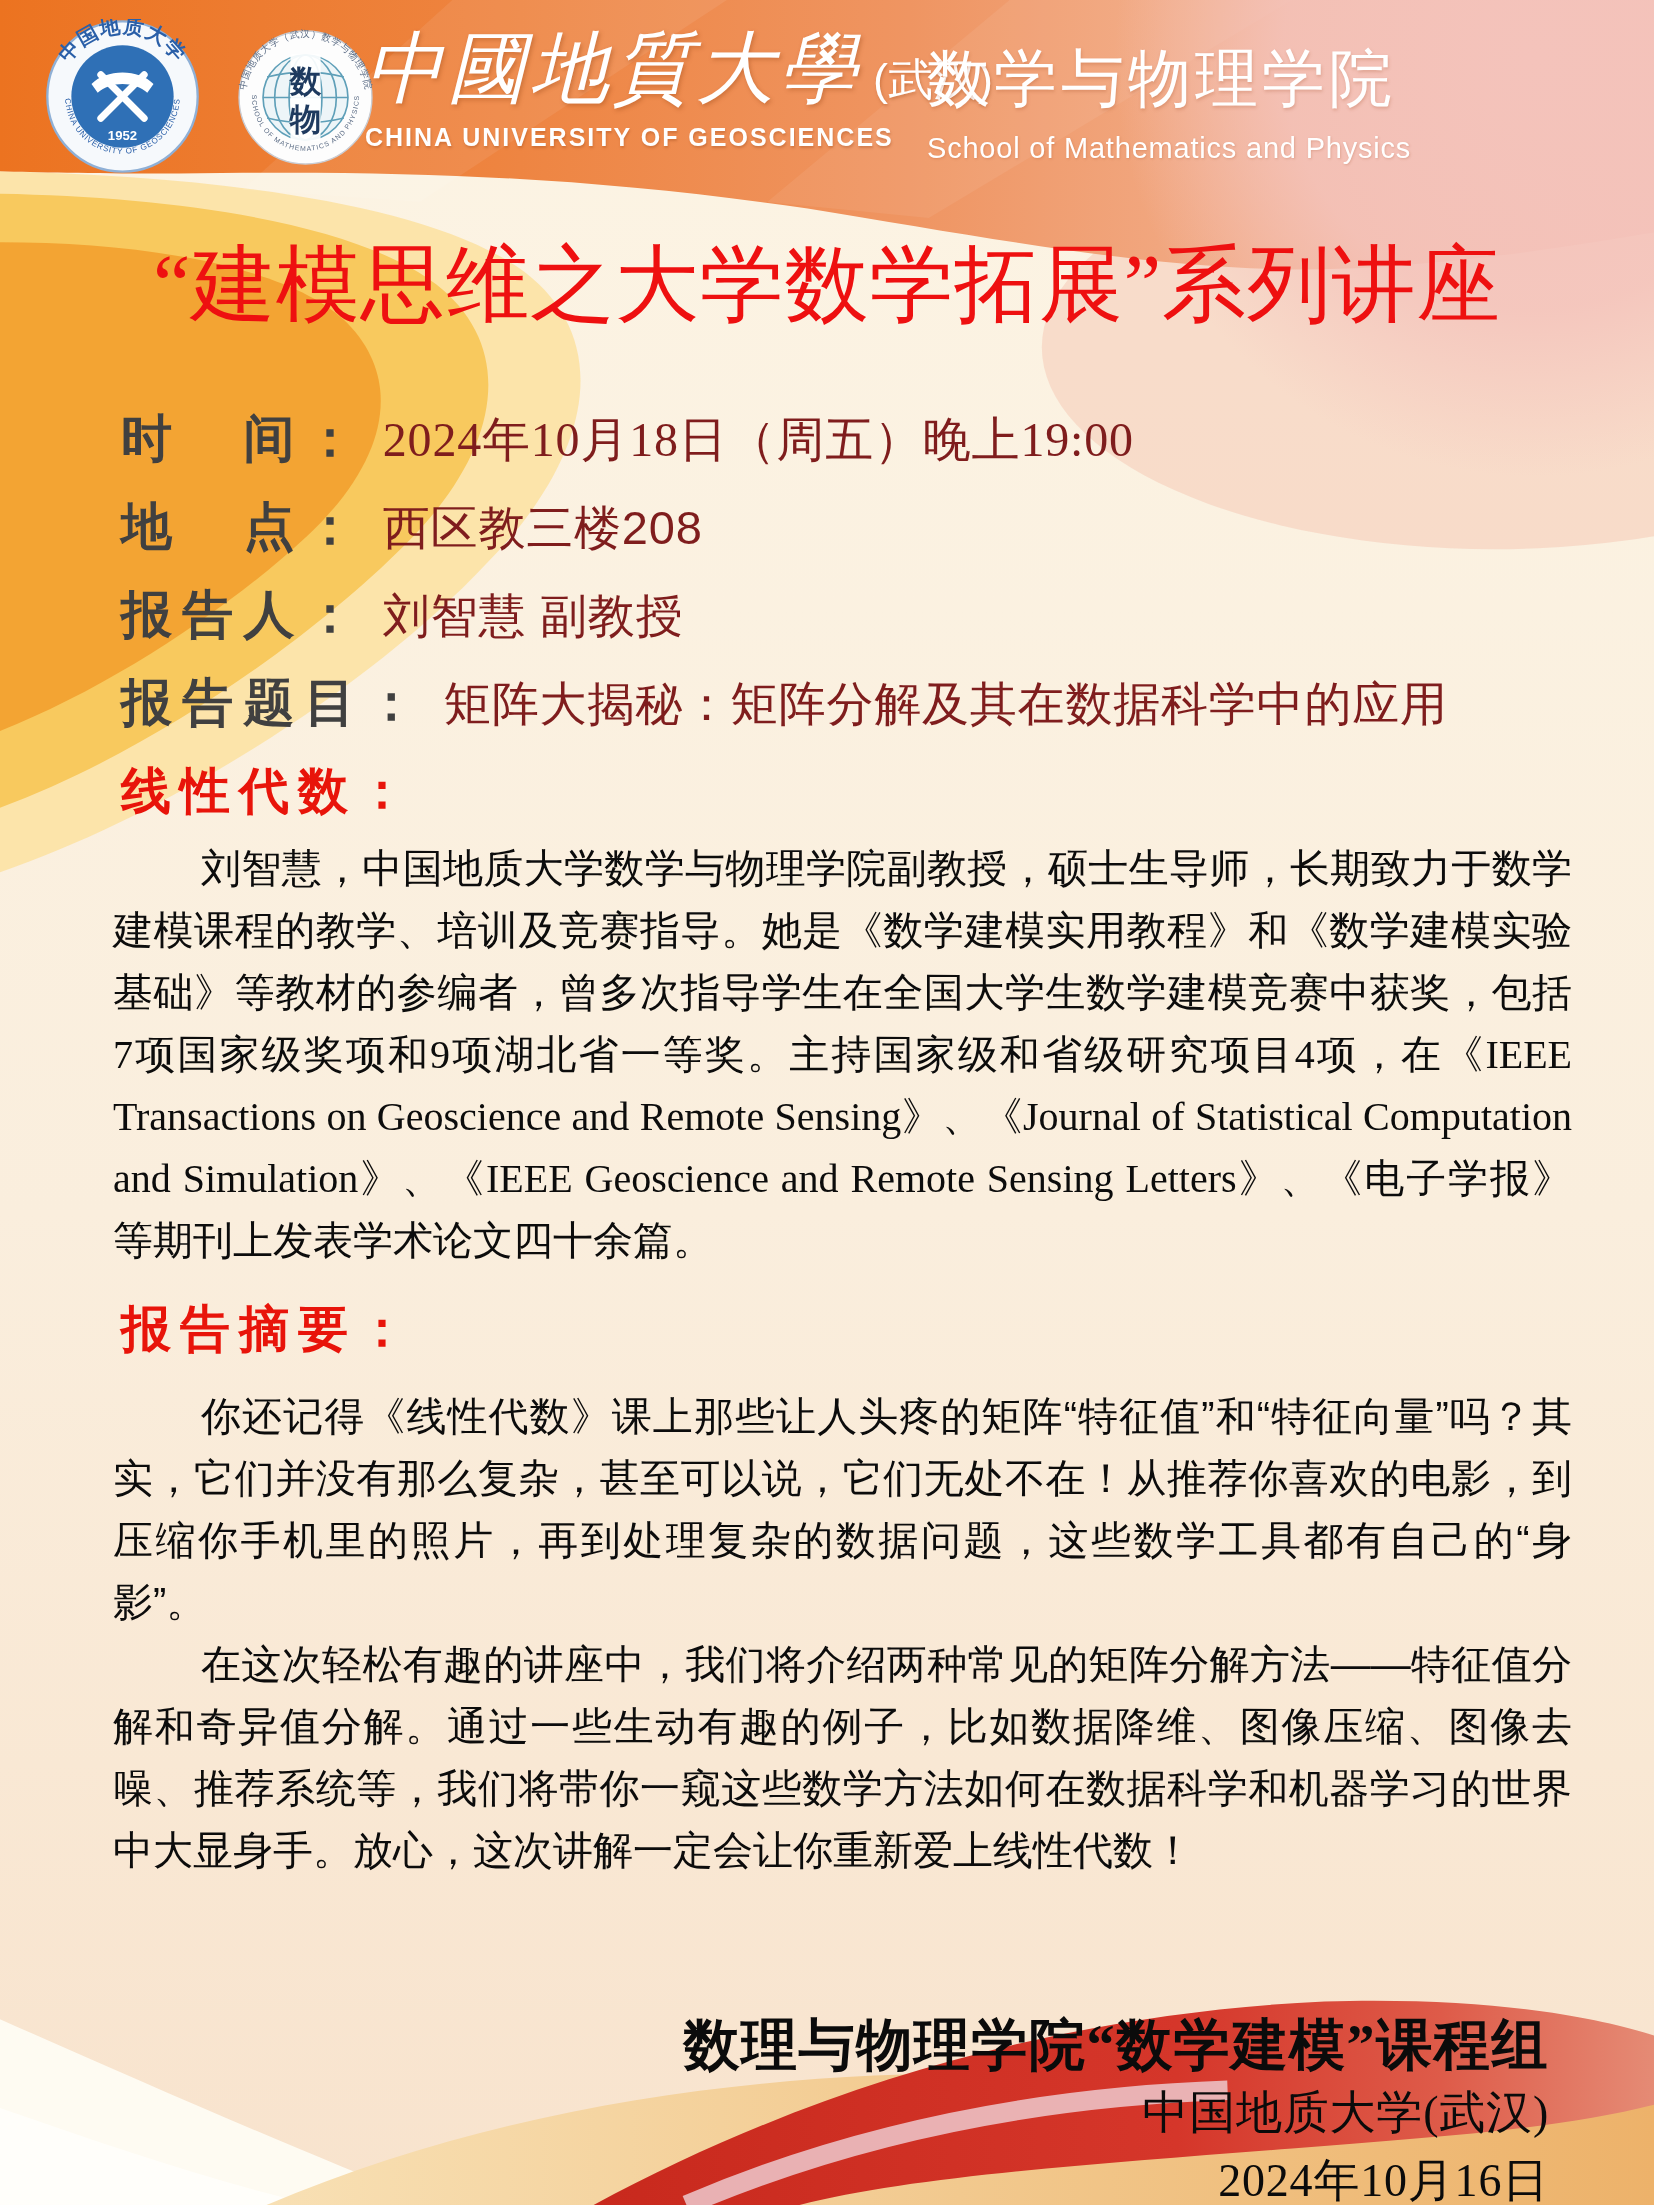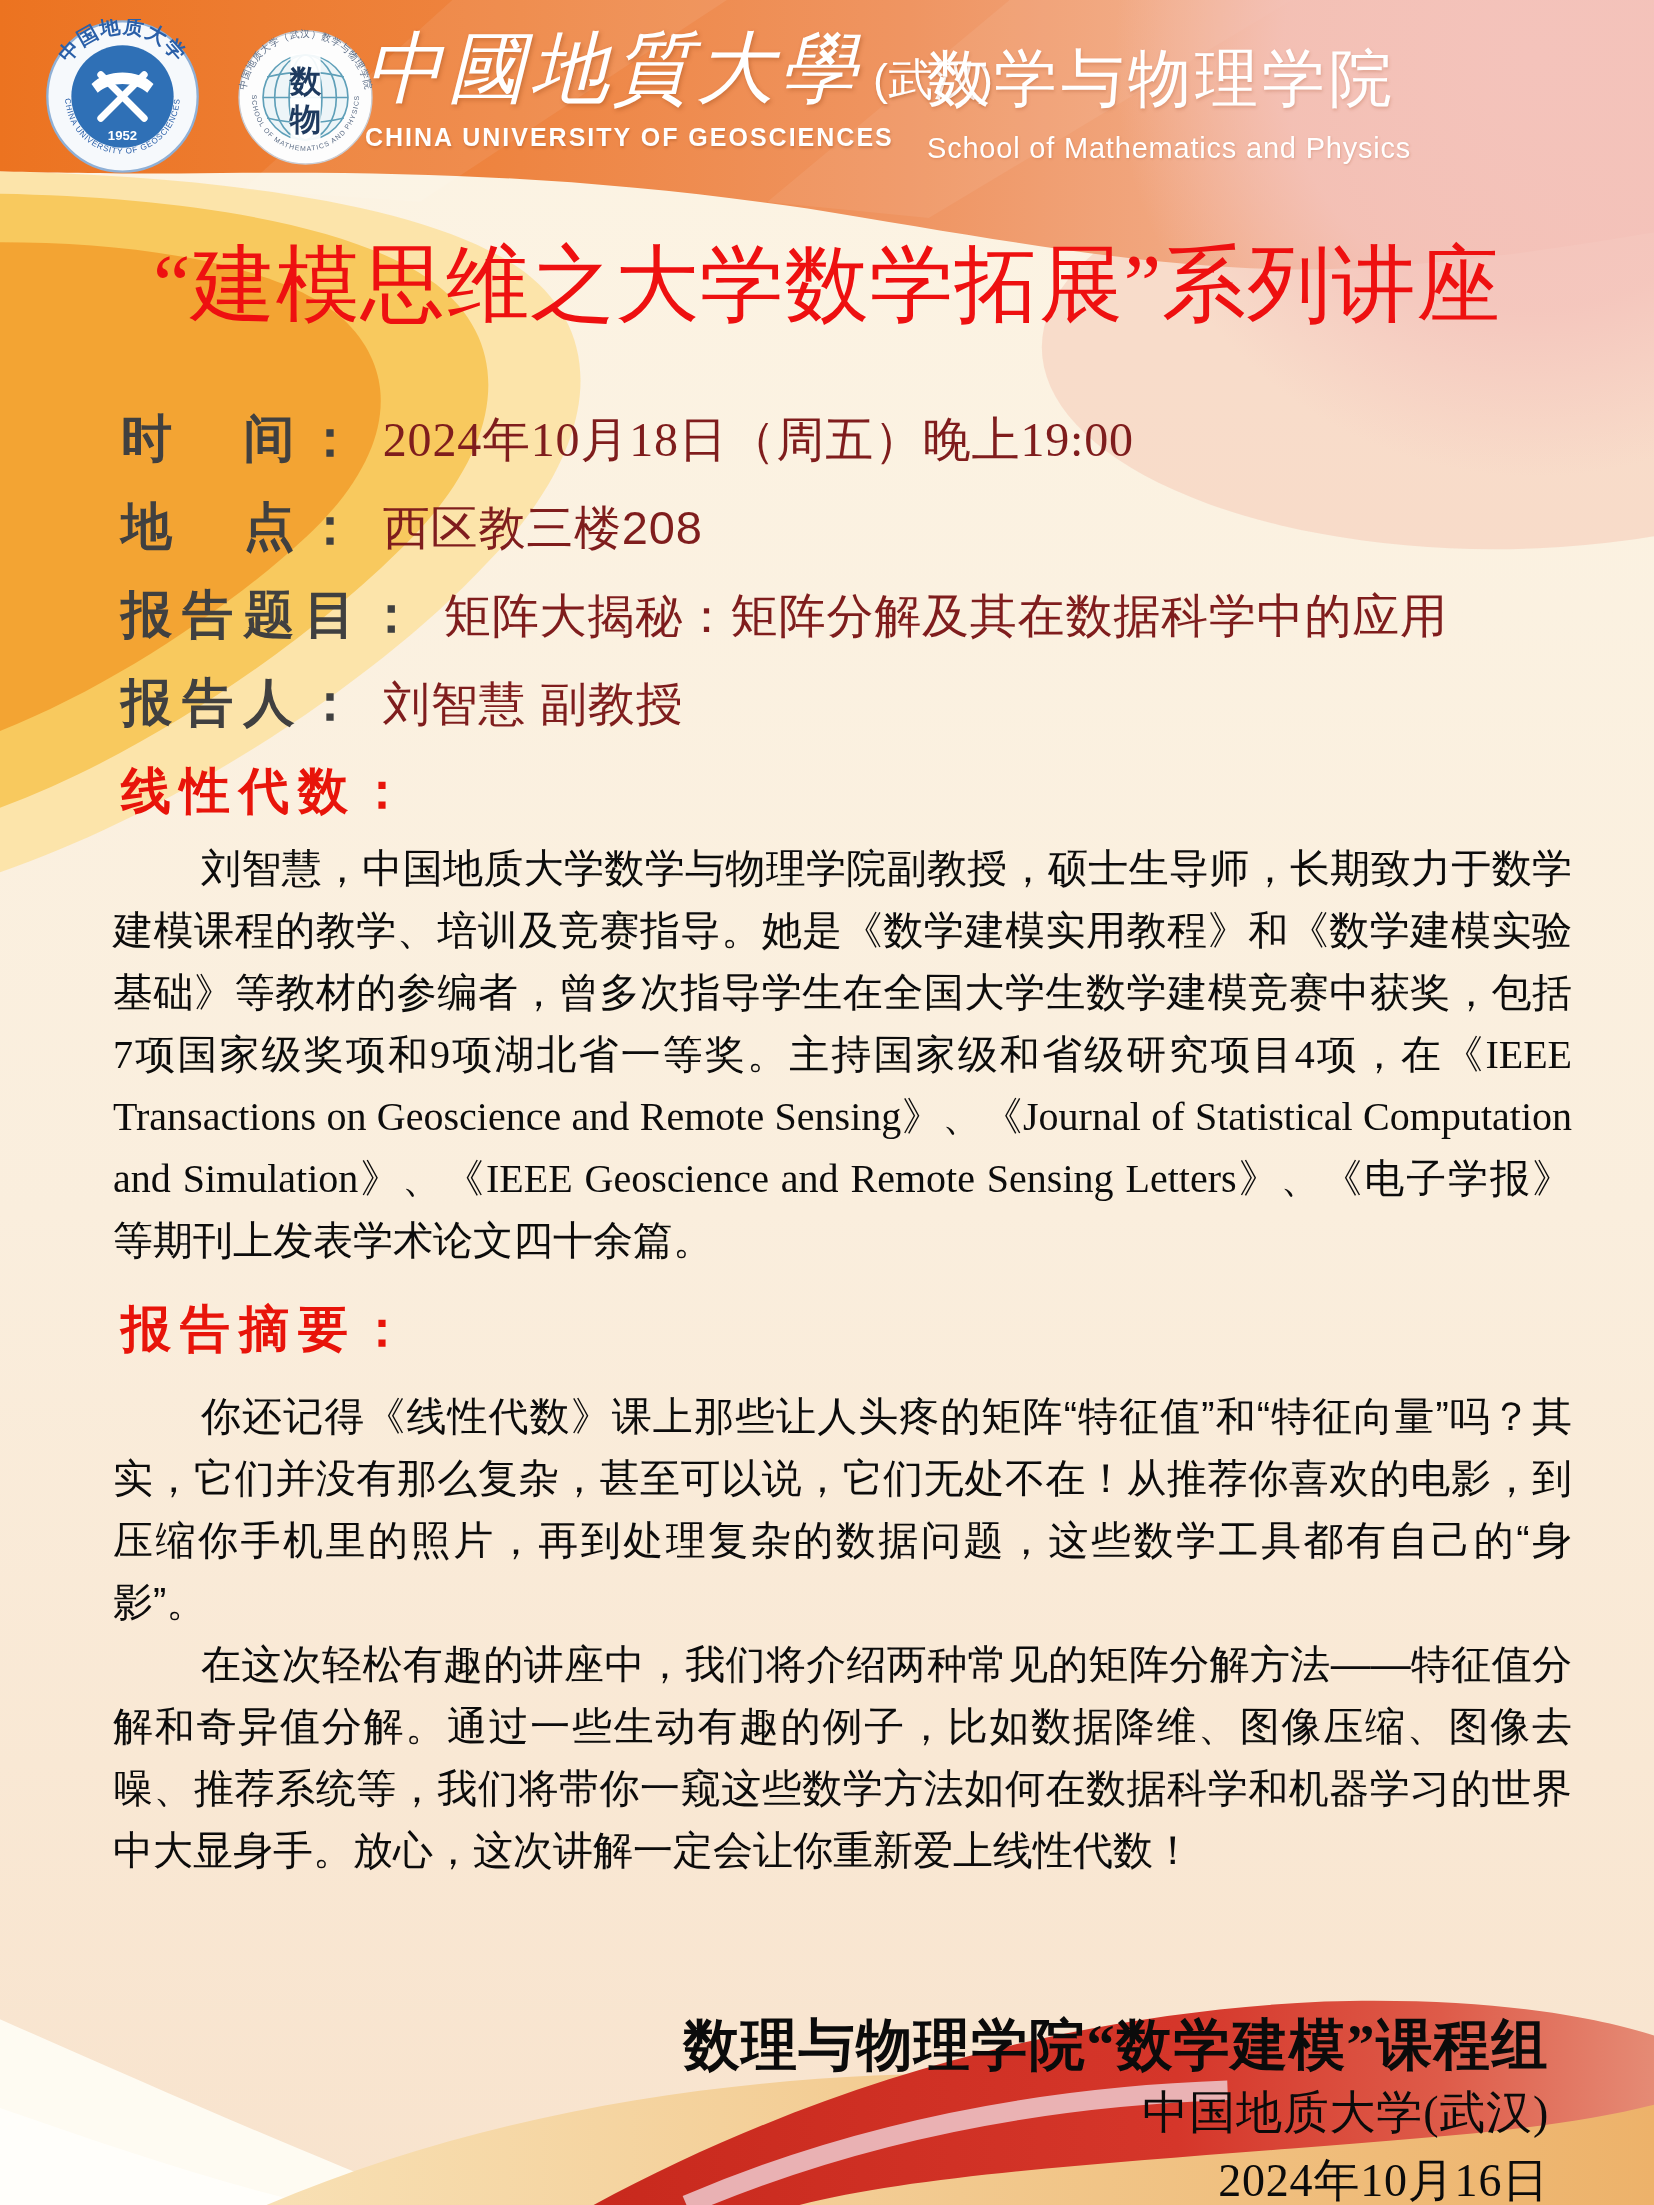--- a/index.html
+++ b/index.html
@@ -168,26 +168,26 @@
   <div class="info">
     <div class="info-row">
       <span class="info-label">时　间：</span>
       <span class="info-value v-serif">2024年10月18日（周五）晚上19:00</span>
     </div>
     <div class="info-row">
       <span class="info-label">地　点：</span>
       <span class="info-value">西区教三楼208</span>
     </div>
     <div class="info-row">
+      <span class="info-label">报告人：</span>
+      <span class="info-value">刘智慧 副教授</span>
+    </div>
+    <div class="info-row">
       <span class="info-label">报告题目：</span>
       <span class="info-value">矩阵大揭秘：矩阵分解及其在数据科学中的应用</span>
-    </div>
-    <div class="info-row">
-      <span class="info-label">报告人：</span>
-      <span class="info-value">刘智慧 副教授</span>
     </div>
   </div>
 
   <h2 class="sec-heading h-bio">线性代数：</h2>
   <div class="body-text bio-text">
     <p>刘智慧，中国地质大学数学与物理学院副教授，硕士生导师，长期致力于数学建模课程的教学、培训及竞赛指导。她是《数学建模实用教程》和《数学建模实验基础》等教材的参编者，曾多次指导学生在全国大学生数学建模竞赛中获奖，包括7项国家级奖项和9项湖北省一等奖。主持国家级和省级研究项目4项，在《IEEE Transactions on Geoscience and Remote Sensing》、《Journal of Statistical Computation and Simulation》、《IEEE Geoscience and Remote Sensing Letters》、《电子学报》等期刊上发表学术论文四十余篇。</p>
   </div>
 
   <h2 class="sec-heading h-abstract">报告摘要：</h2>
   <div class="body-text abstract-text">

